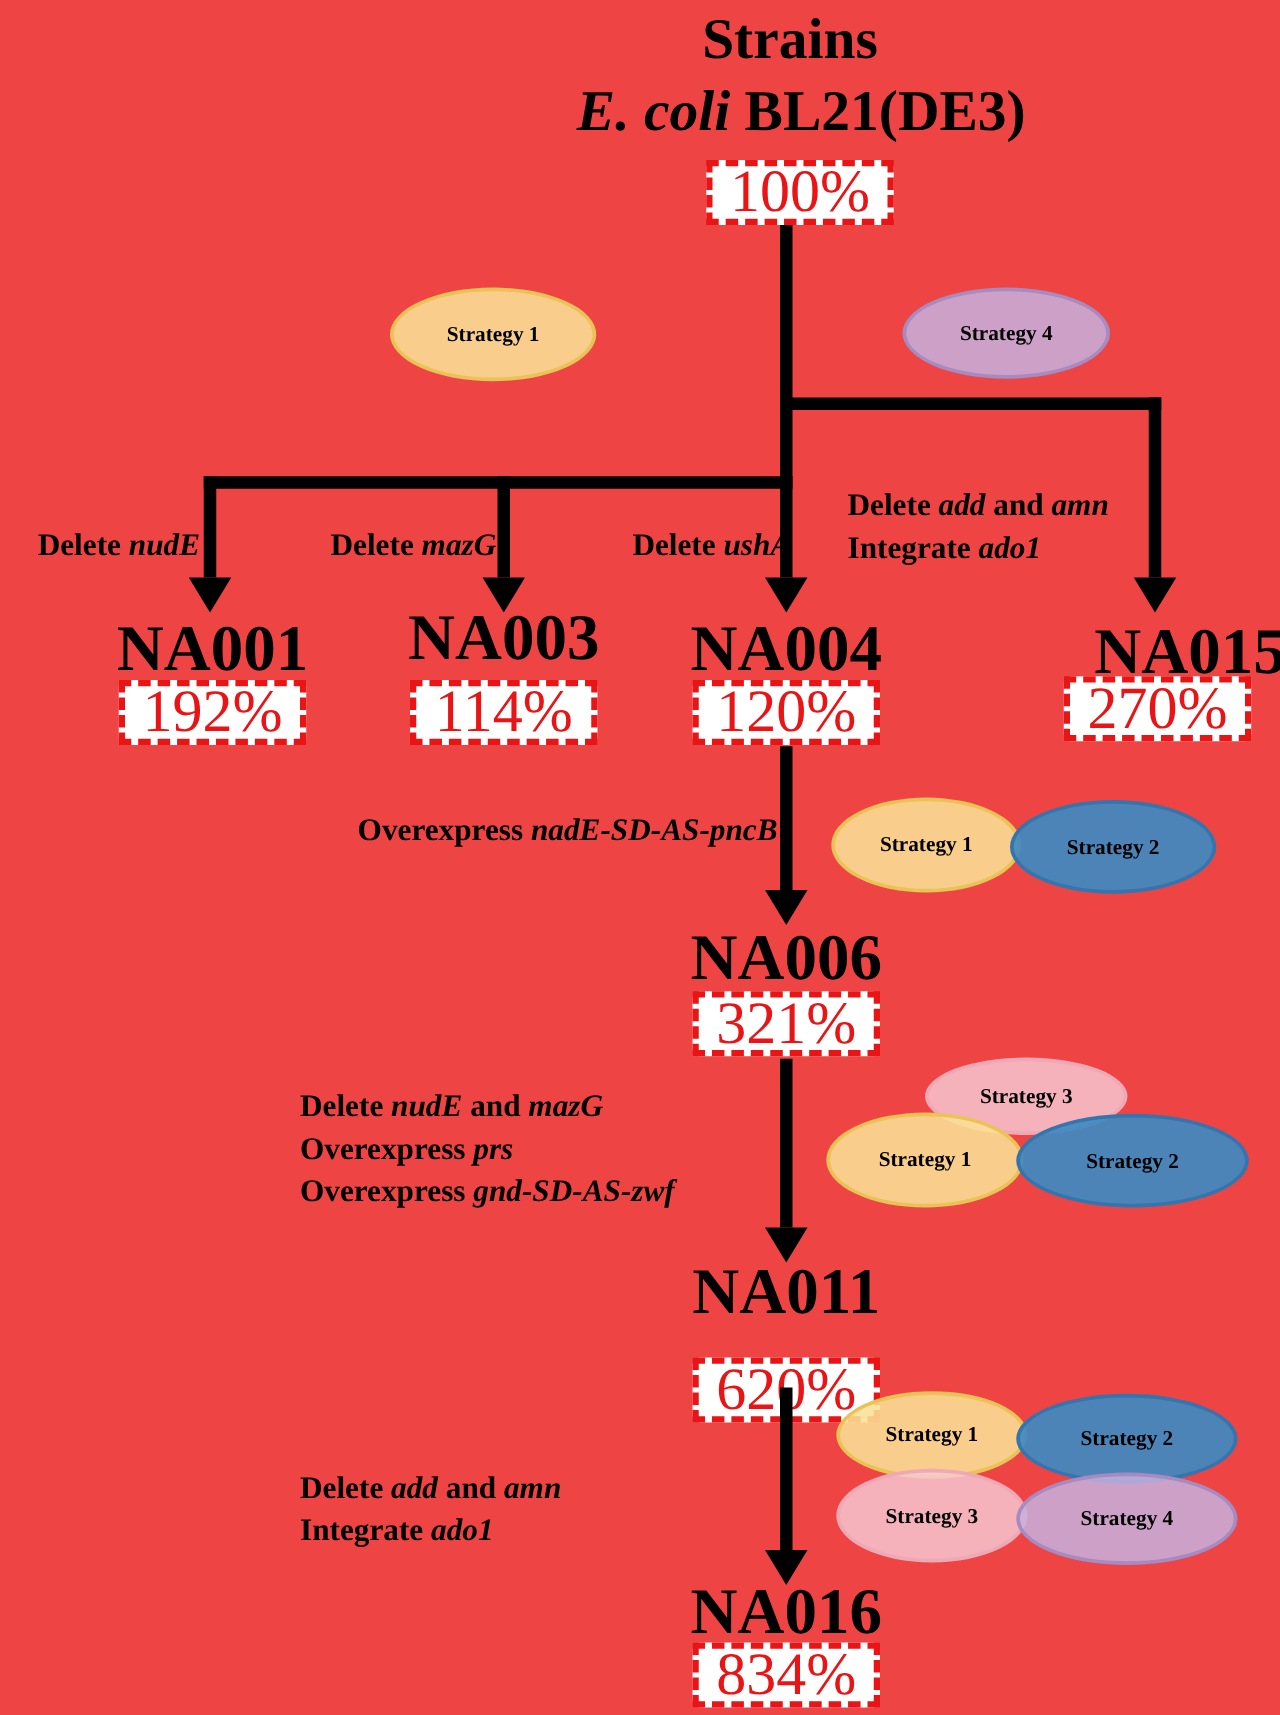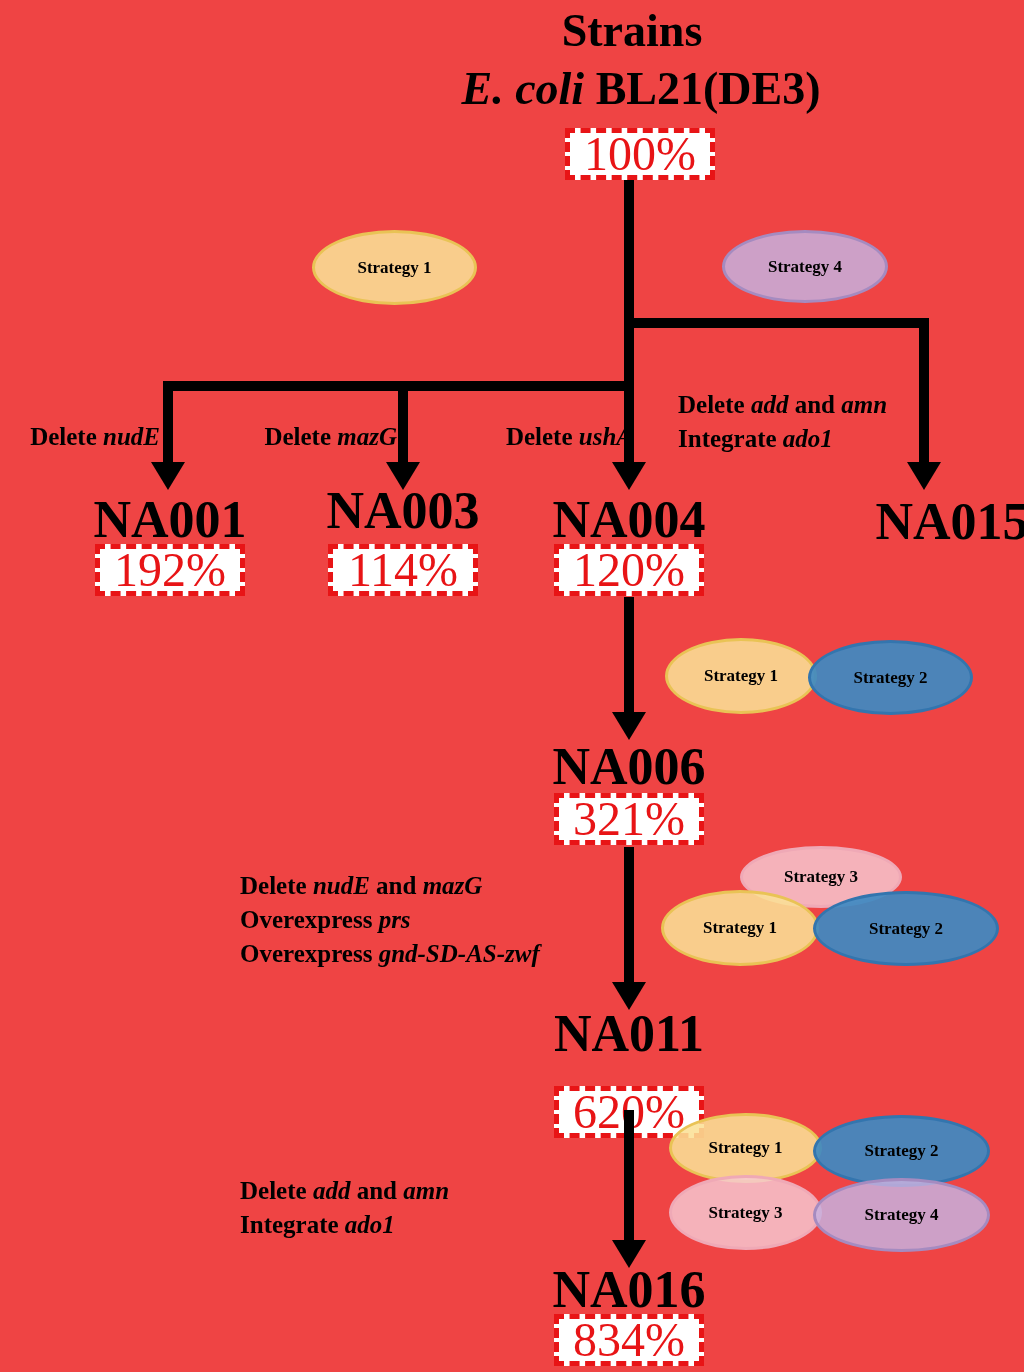--- a/index.html
+++ b/index.html
@@ -90,23 +90,29 @@
   </div>
   <div class="strain-name" style="left:403px;top:470px;margin-top:15px;">NA003</div>
   <div class="pct-box" style="left:403px;top:544px;">
     <span>114%</span>
   </div>
   <div class="strain-name" style="left:629px;top:494px;">NA004</div>
   <div class="pct-box" style="left:629px;top:544px;">
     <span>120%</span>
   </div>
   <div class="strain-name" style="left:952px;top:496px;">NA015</div>
+  <div class="pct-box" style="left:926px;top:541px;">
+    <span>270%</span>
+  </div>
 
   <div class="vline" style="left:624px;top:597px;height:115px;"></div>
   <div class="arrowhead" style="left:612px;top:712px;"></div>
+  <div class="elabel right" style="right:402px;top:648px;">
+    <span>Overexpress </span><span class="it">nadE-SD-AS-pncB</span>
+  </div>
   <div class="ellipse s1" style="left:665px;top:638px;width:152px;height:76px;">
     <span>Strategy 1</span>
   </div>
   <div class="ellipse s2" style="left:808px;top:640px;width:165px;height:75px;">
     <span>Strategy 2</span>
   </div>
 
   <div class="strain-name" style="left:629px;top:741px;">NA006</div>
   <div class="pct-box" style="left:629px;top:793px;">
     <span>321%</span>

